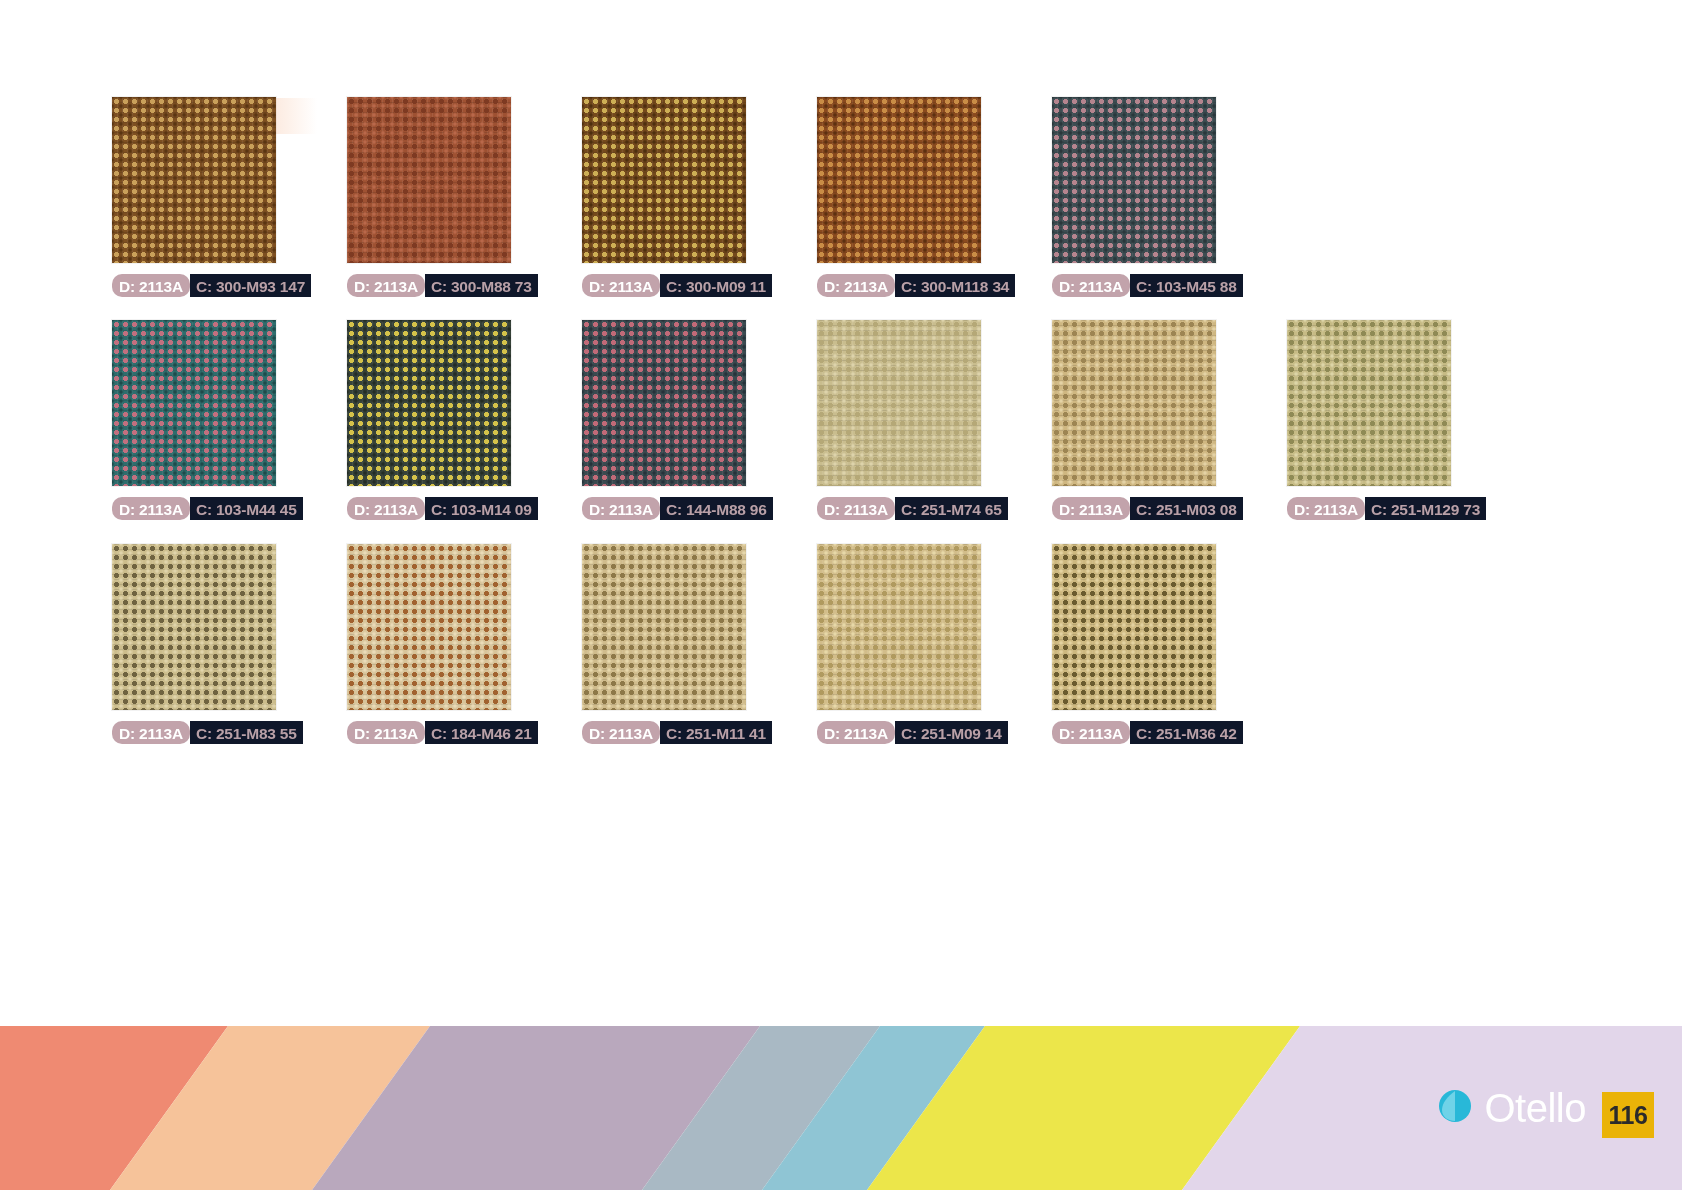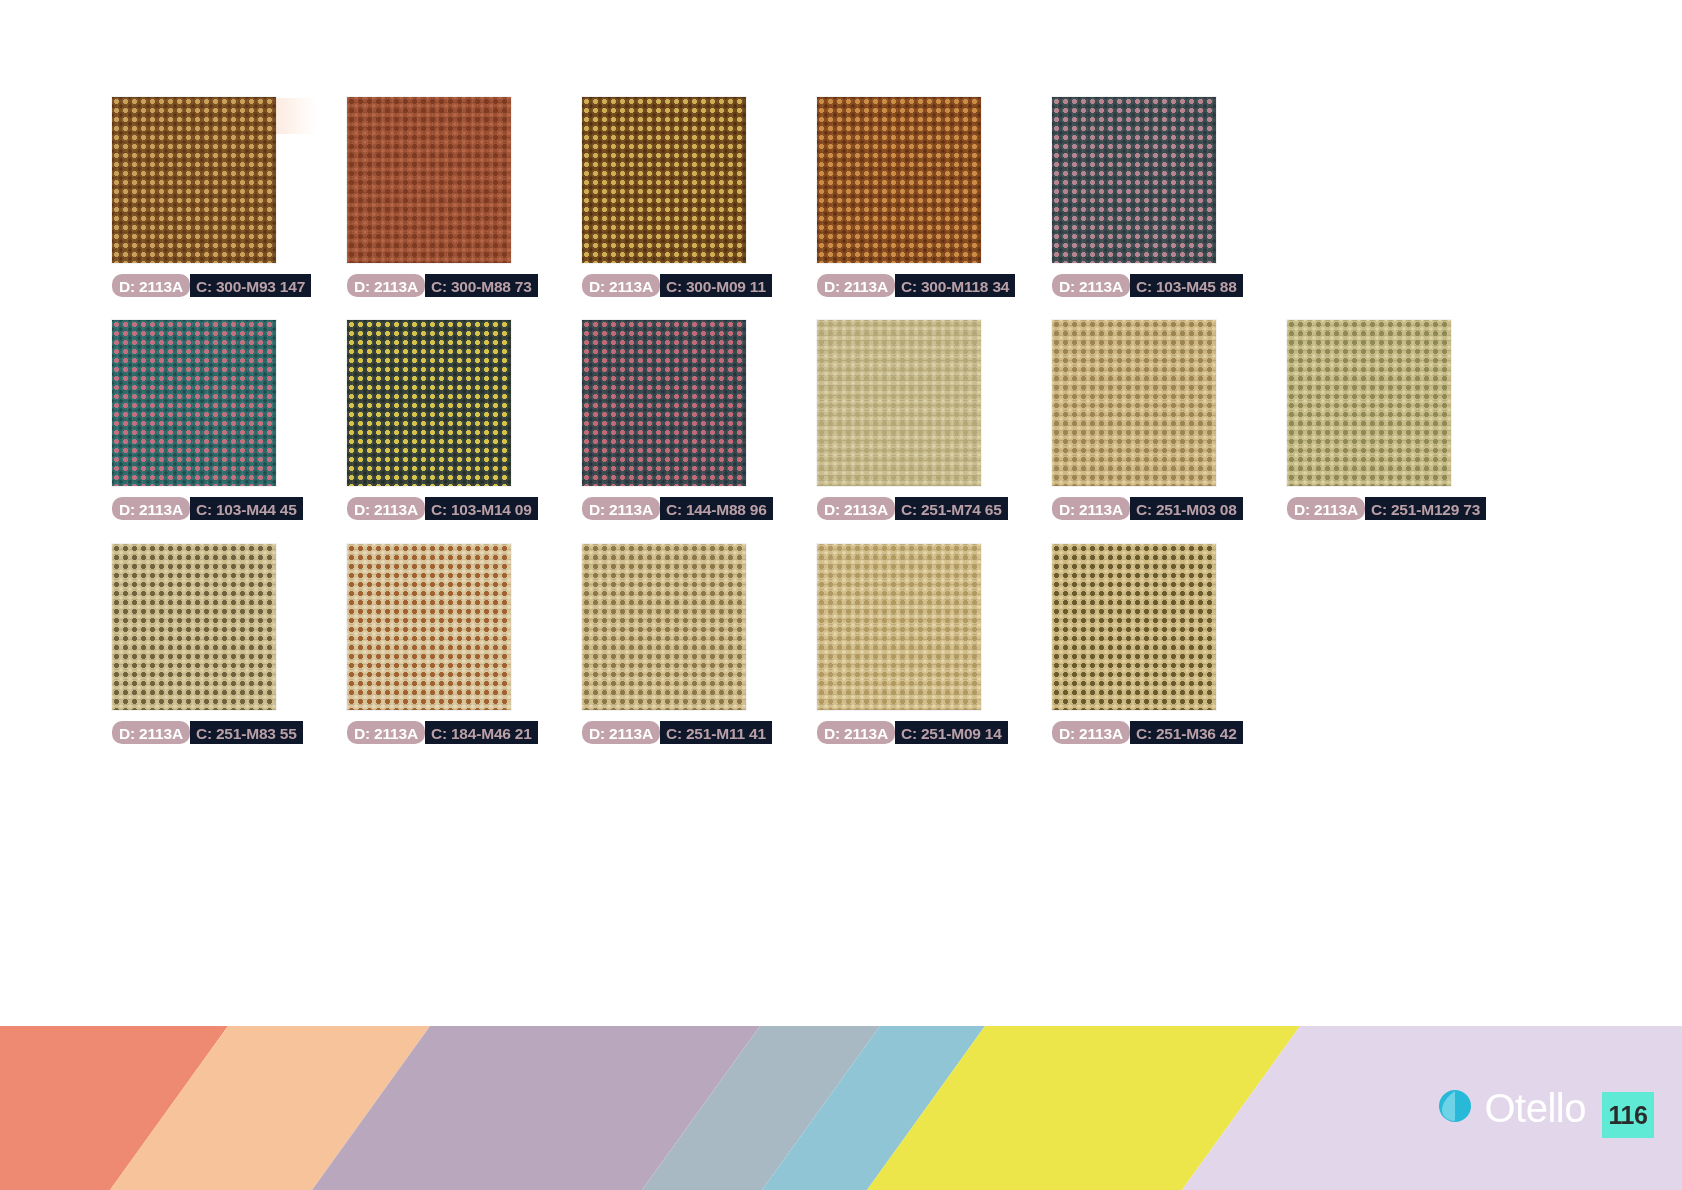--- a/index.html
+++ b/index.html
@@ -74,21 +74,21 @@
   }
   .logo-mark { display: block; }
   .logo-text {
     font-family: "Liberation Sans", sans-serif;
     font-size: 40px; color: #ffffff; font-weight: normal;
     letter-spacing: -0.5px; line-height: 1;
   }
   .page-num-box {
     position: absolute; right: 28px; bottom: 52px;
     width: 52px; height: 46px;
-    background: #5eead4;
+    background: #eab308;
     display: flex; align-items: center; justify-content: center;
   }
   .page-num {
     font-size: 25px; font-weight: bold; color: #2b2b2b;
     letter-spacing: -0.5px;
   }
 </style>
 </head>
 <body>
 

